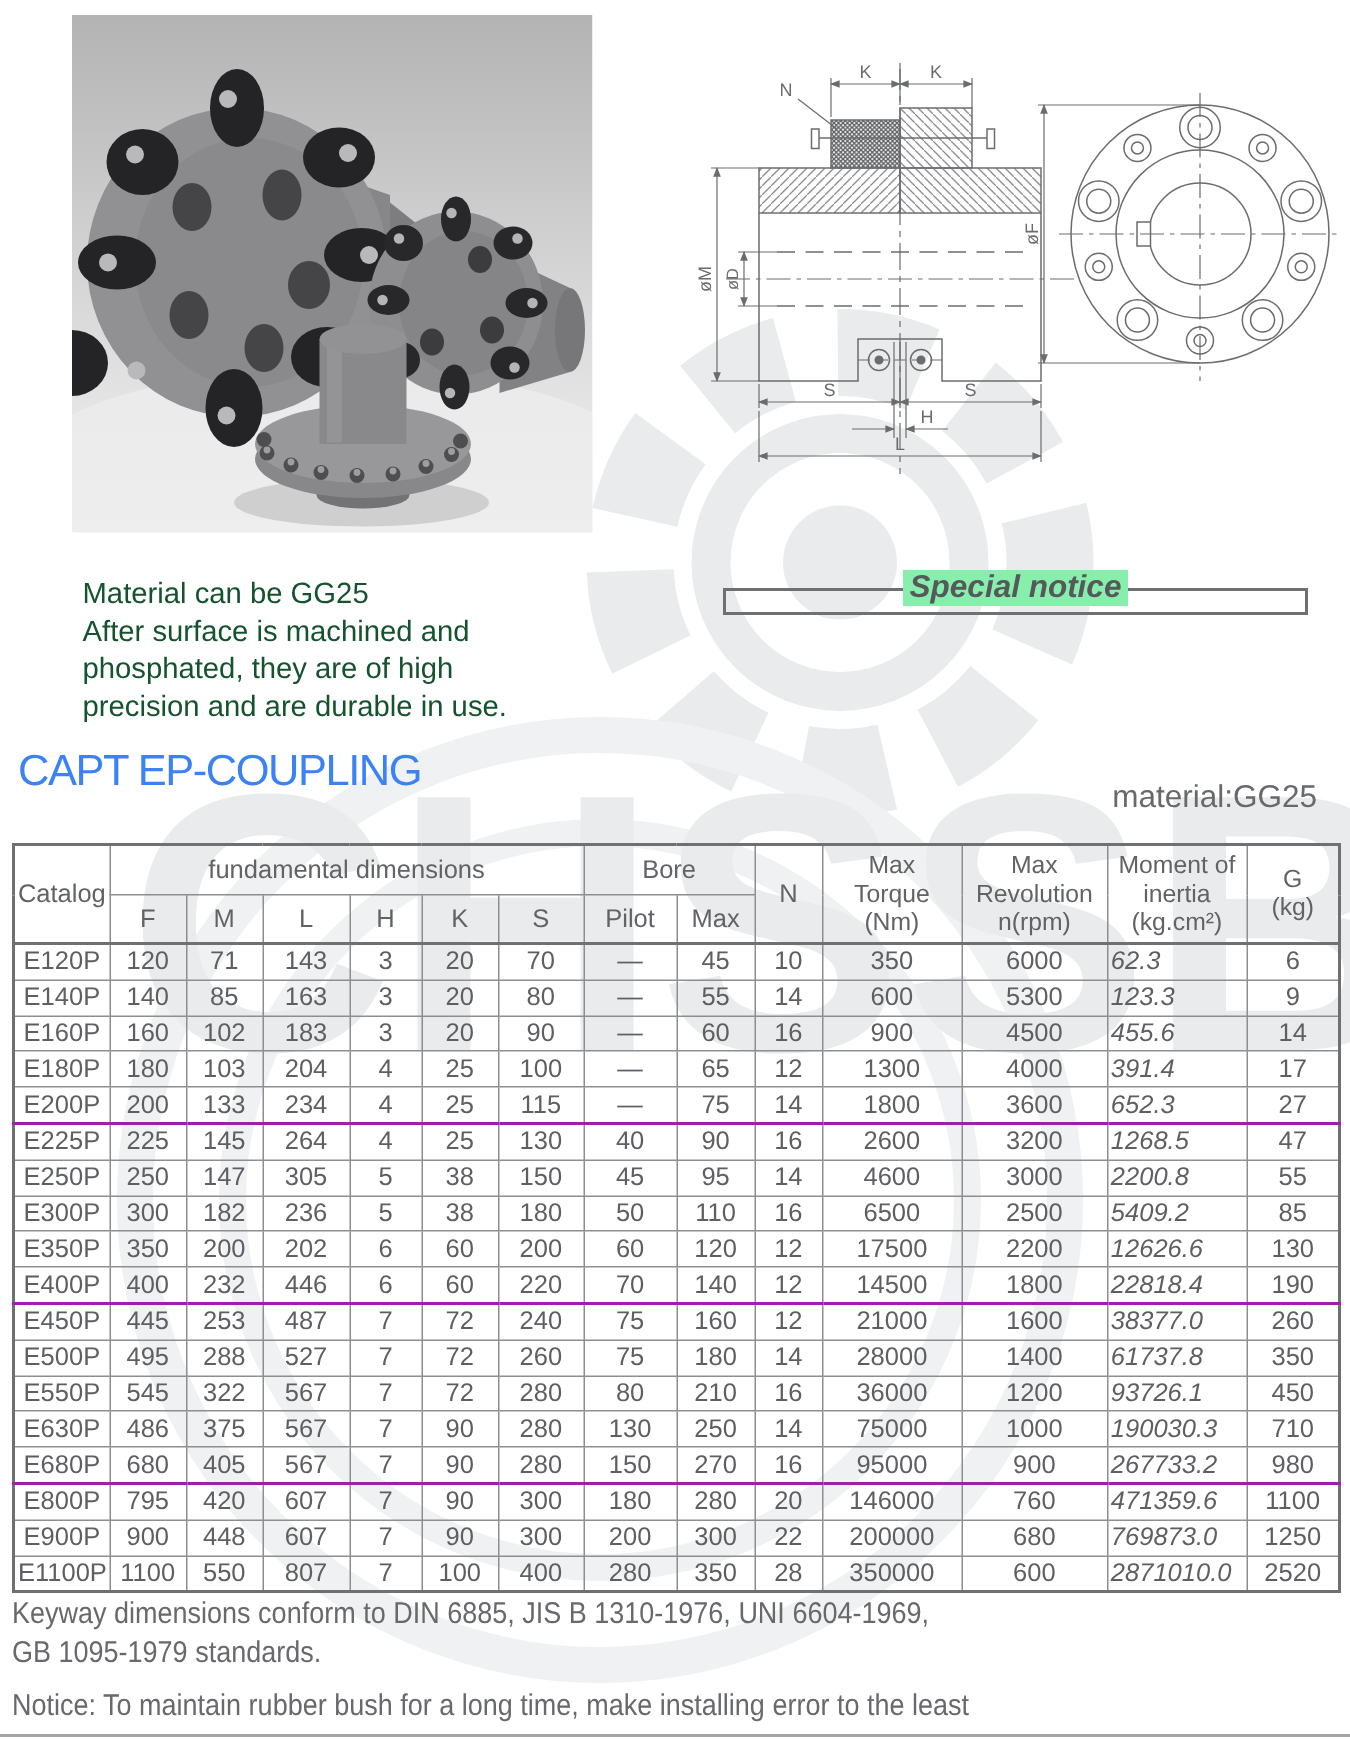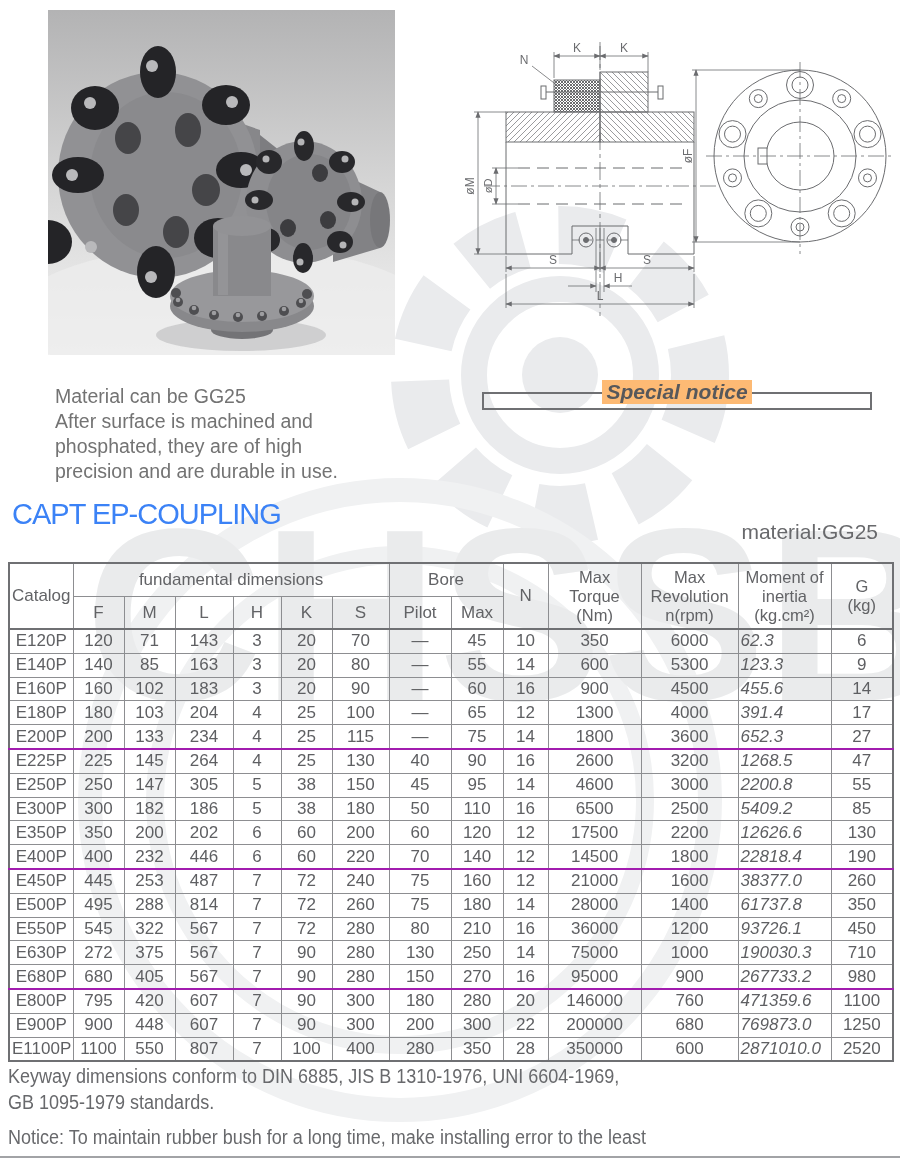--- a/index.html
+++ b/index.html
@@ -9,26 +9,26 @@
   }
   .layer{position:absolute;}
   
   #watermark{left:0;top:0;width:900px;height:1159px;z-index:0;}
   
   #photo{left:48px;top:10px;width:347px;height:345px;z-index:2;}
   
   #drawing{left:448px;top:28px;width:448px;height:302px;z-index:2;}
   
   #material{left:55px;top:384px;width:360px;font-size:19.5px;line-height:25px;
-    white-space:pre-line;z-index:2;color:#737373;}
+    white-space:pre-line;z-index:2;color:#14532d;}
   
   #noticeBox{left:482px;top:392px;width:366px;border:2px solid #6f7073;
     padding:6px 10px 8px 10px;z-index:2;}
   #noticeTitle{position:absolute;top:-14px;left:0;right:0;margin:auto;width:max-content;
-    padding:0 4px;background:#fdba74;font-weight:bold;font-style:italic;
+    padding:0 4px;background:#86efac;font-weight:bold;font-style:italic;
     font-size:21px;color:#57585b;line-height:24px;}
   #noticeBody{font-size:19px;line-height:24px;color:#68696c;}
   
   #pageTitle{left:12px;top:498px;margin:0;font-size:29px;font-weight:normal;
     letter-spacing:-1px;color:#3b82f6;z-index:2;}
   #materialLabel{right:22px;top:520px;font-size:21px;color:#68696c;z-index:2;}
   
   #dimTable{position:absolute;left:8px;top:562px;width:884px;z-index:2;
     border-collapse:collapse;table-layout:fixed;background:transparent;}
   #dimTable th,#dimTable td{border:1px solid #8d8e91;}
@@ -470,21 +470,21 @@
         <td>14</td>
         <td>4600</td>
         <td>3000</td>
         <td class="right">2200.8</td>
         <td>55</td>
       </tr>
       <tr>
         <td>E300P</td>
         <td>300</td>
         <td>182</td>
-        <td>186</td>
+        <td>236</td>
         <td>5</td>
         <td>38</td>
         <td>180</td>
         <td>50</td>
         <td>110</td>
         <td>16</td>
         <td>6500</td>
         <td>2500</td>
         <td class="right">5409.2</td>
         <td>85</td>
@@ -534,21 +534,21 @@
         <td>12</td>
         <td>21000</td>
         <td>1600</td>
         <td class="right">38377.0</td>
         <td>260</td>
       </tr>
       <tr>
         <td>E500P</td>
         <td>495</td>
         <td>288</td>
-        <td>814</td>
+        <td>527</td>
         <td>7</td>
         <td>72</td>
         <td>260</td>
         <td>75</td>
         <td>180</td>
         <td>14</td>
         <td>28000</td>
         <td>1400</td>
         <td class="right">61737.8</td>
         <td>350</td>
@@ -564,21 +564,21 @@
         <td>80</td>
         <td>210</td>
         <td>16</td>
         <td>36000</td>
         <td>1200</td>
         <td class="right">93726.1</td>
         <td>450</td>
       </tr>
       <tr>
         <td>E630P</td>
-        <td>272</td>
+        <td>486</td>
         <td>375</td>
         <td>567</td>
         <td>7</td>
         <td>90</td>
         <td>280</td>
         <td>130</td>
         <td>250</td>
         <td>14</td>
         <td>75000</td>
         <td>1000</td>

